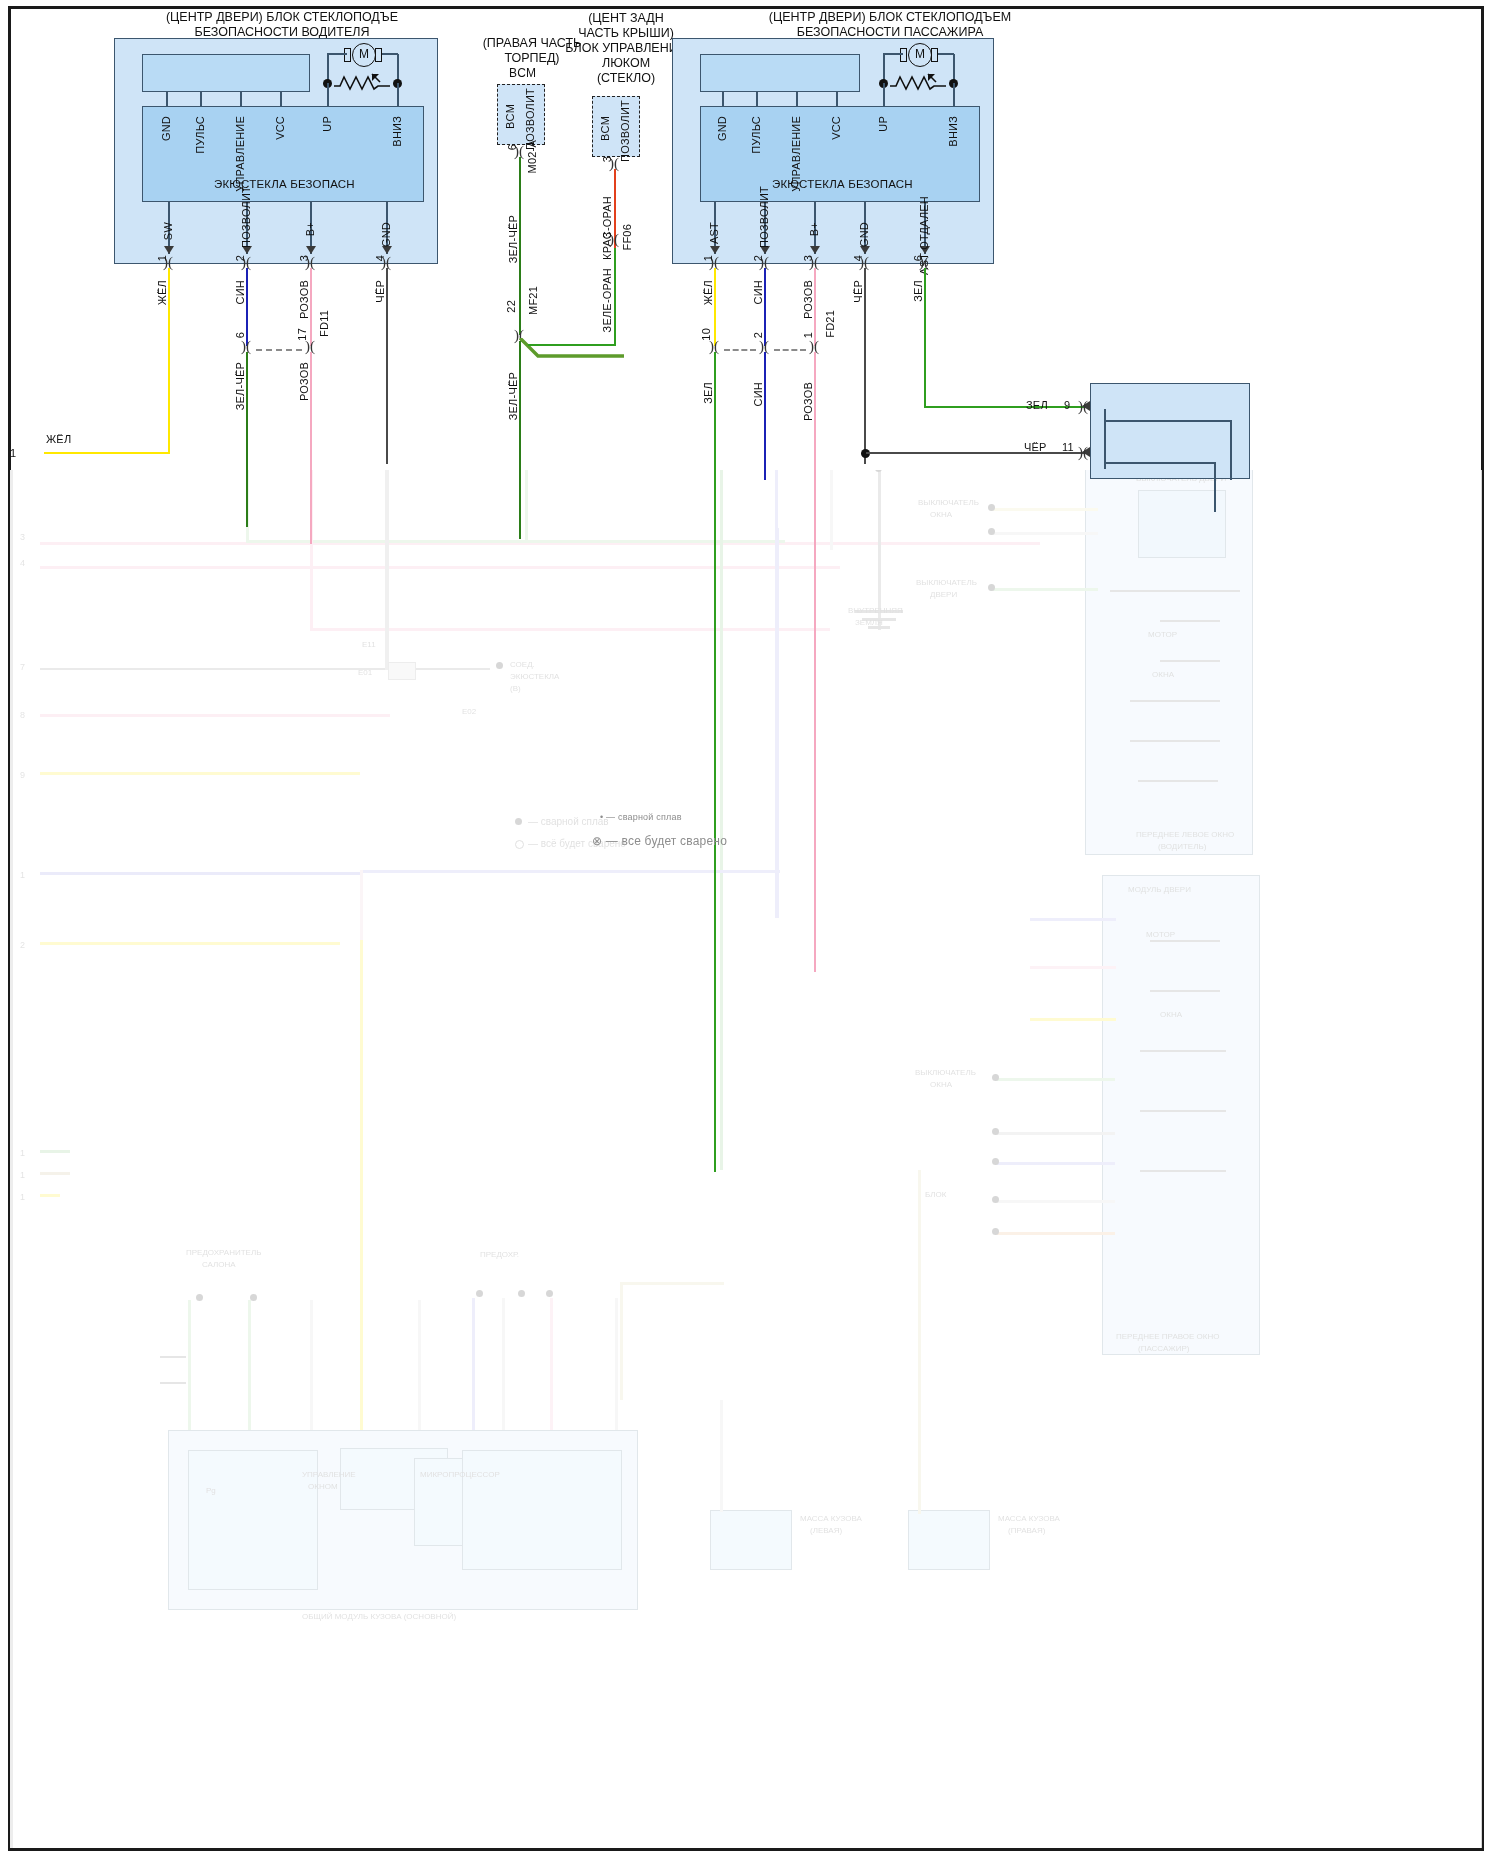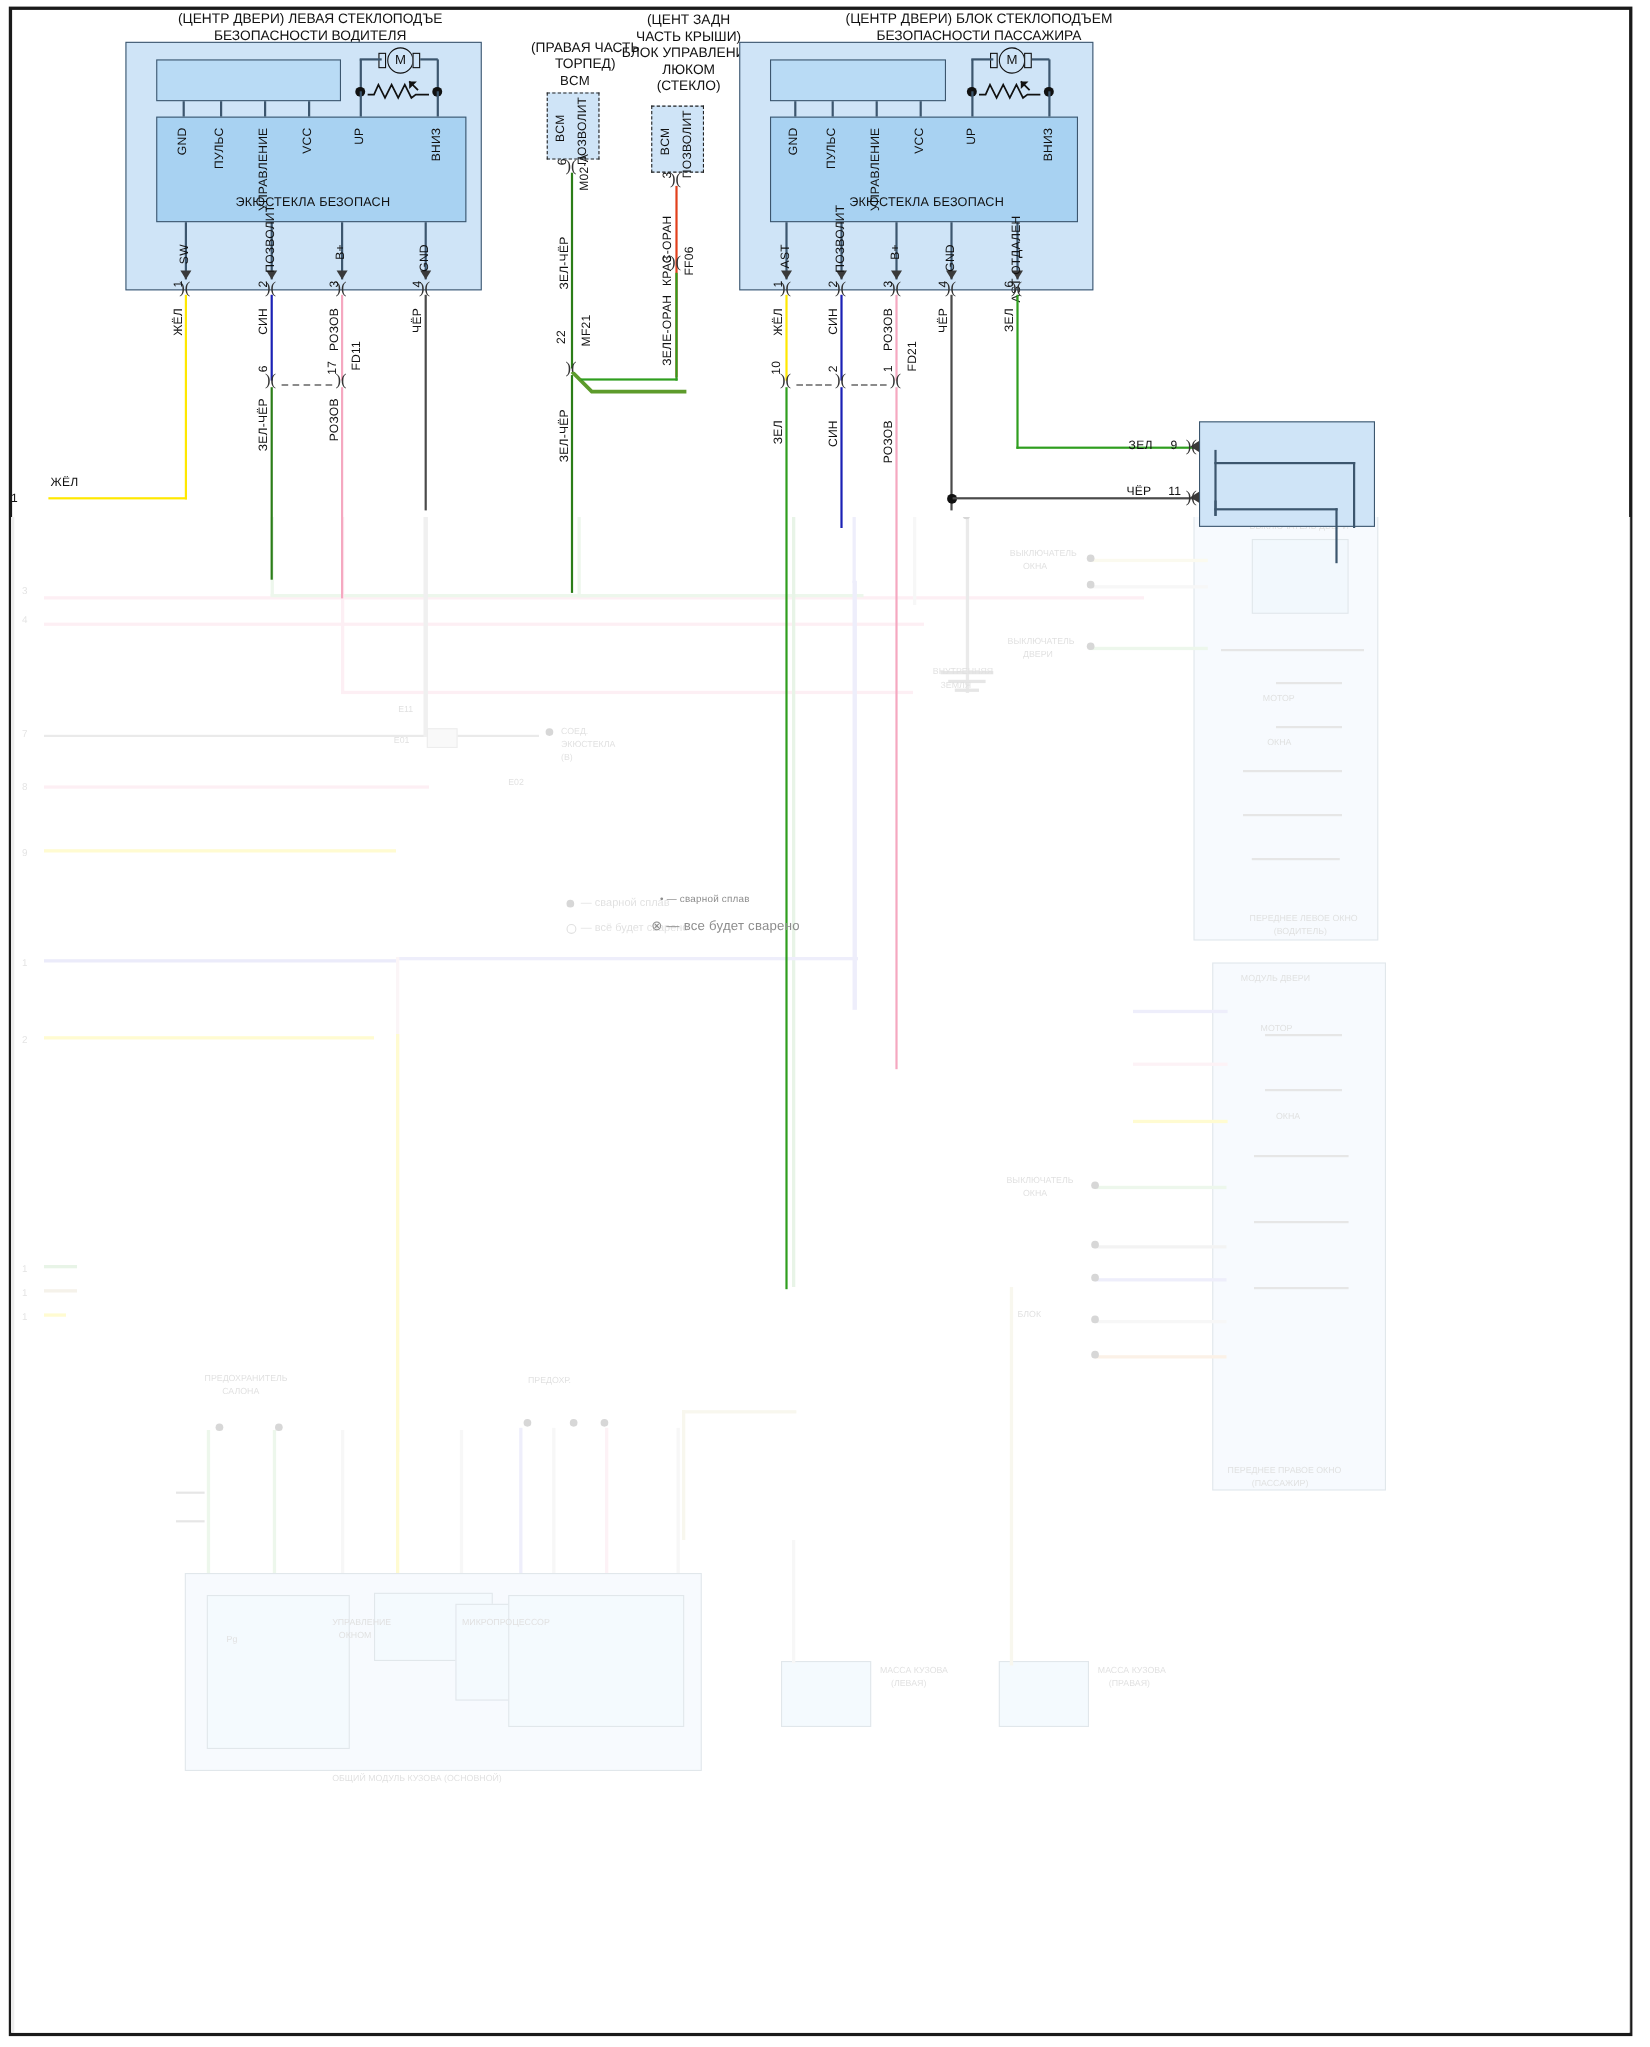--- a/index.html
+++ b/index.html
@@ -220,21 +220,21 @@
     <div class="gtxt" style="left:988px;top:1044px;">МАССА КУЗОВА</div>
     <div class="gtxt" style="left:998px;top:1056px;">(ПРАВАЯ)</div>
     <div class="gw" style="left:710px;top:930px;width:3px;height:112px;background:#cfcfcf;"></div>
     <div class="gw" style="left:610px;top:812px;width:104px;height:3px;background:#d8cfa0;"></div>
     <div class="gw" style="left:610px;top:812px;width:3px;height:118px;background:#d8cfa0;"></div>
     <div class="gw" style="left:908px;top:700px;width:3px;height:344px;background:#d8cfa0;"></div>
     <div class="gtxt" style="left:30px;top:1432px;">Схема подключения</div>
   </div>
   <div id="ghostveil"></div>
 
-  <div class="modtitle" style="left:110px;top:10px;width:344px;">(ЦЕНТР ДВЕРИ) ЛЕВАЯ СТЕКЛОПОДЪЕ
+  <div class="modtitle" style="left:110px;top:10px;width:344px;">(ЦЕНТР ДВЕРИ) БЛОК СТЕКЛОПОДЪЕ
 БЕЗОПАСНОСТИ ВОДИТЕЛЯ</div>
 
   <div class="modbox" style="left:114px;top:38px;width:324px;height:226px;"></div>
   <div class="innerlight" style="left:142px;top:54px;width:168px;height:38px;"></div>
   <div class="innerdark" style="left:142px;top:106px;width:282px;height:96px;"></div>
   <div class="lbl" style="left:214px;top:178px;font-size:11.5px;">ЭКЮСТЕКЛА БЕЗОПАСН</div>
 
   <div class="mterm" style="left:344px;top:48px;"></div>
   <div class="motor" style="left:352px;top:43px;">M</div>
   <div class="mterm" style="left:375px;top:48px;"></div>

